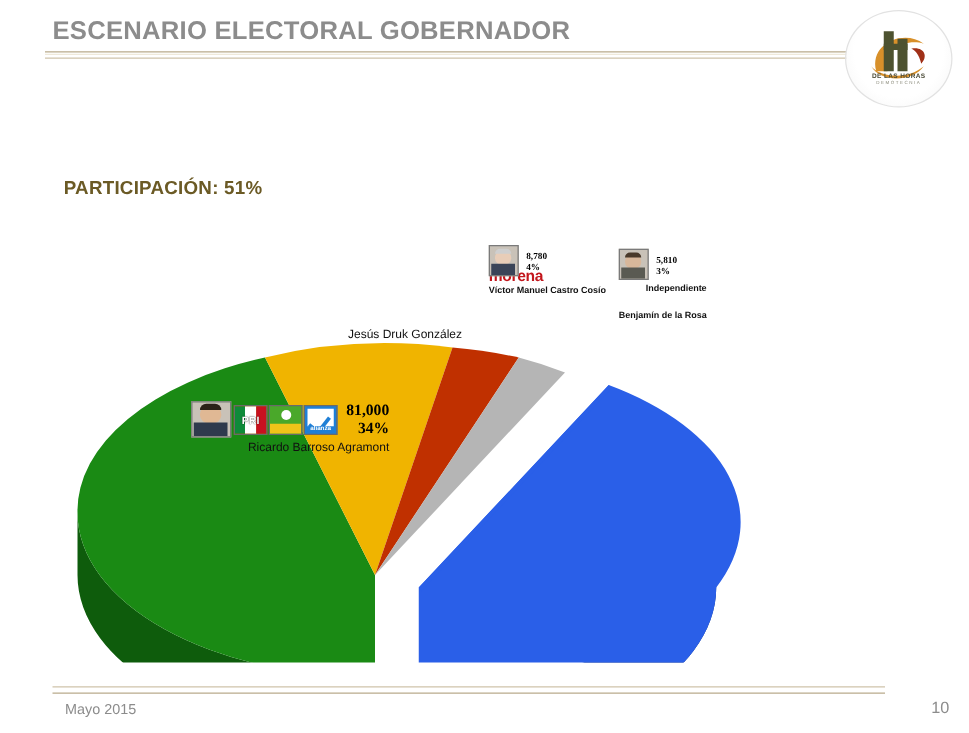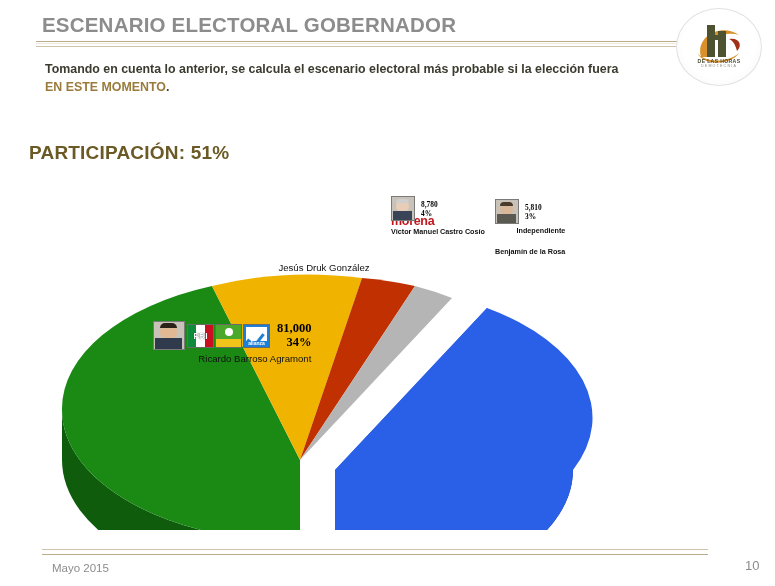--- a/index.html
+++ b/index.html
@@ -47,22 +47,22 @@
   }
 
   
   .intro{
     position:absolute;left:45px;top:60px;width:620px;
     font-size:12.4px;font-weight:bold;color:#3b3b2f;line-height:18px;
   }
   .intro .hi{color:#9a7b3c;}
 
   .participacion{
-    position:absolute;left:29px;top:142px;
-    font-size:19px;font-weight:bold;color:#6b5a25;
+    position:absolute;left:51px;top:142px;
+    font-size:15px;font-weight:bold;color:#6b5a25;
     letter-spacing:.2px;
   }
 
   
   .chart{position:absolute;left:0;top:170px;width:775px;height:360px;}
   .chart svg{display:block;}
 
   
   .callout{position:absolute;}
   .row{display:flex;align-items:center;gap:2px;}
@@ -198,24 +198,20 @@
       <path d="M52 30 C62 28, 66 36, 60 42 C58 34, 55 31, 52 30 Z" fill="#a03018"></path>
       <rect x="30" y="16" width="8" height="32" fill="#4d5230"></rect>
       <rect x="41" y="22" width="8" height="26" fill="#4d5230"></rect>
       <rect x="30" y="26" width="19" height="5" fill="#4d5230"></rect>
       <path d="M20 44 C26 52, 48 56, 62 44 C54 56, 28 58, 20 44 Z" fill="#d8902a"></path>
     </svg>
     <div class="logo-txt1">DE LAS HORAS</div>
     <div class="logo-txt2">DEMOTECNIA</div>
   </div>
 
-  <div class="intro">
-    <span>Tomando en cuenta lo anterior, se calcula el escenario electoral más probable si la elección fuera</span><br>
-    <span class="hi">EN ESTE MOMENTO</span><span>.</span>
-  </div>
 
   <div class="participacion">PARTICIPACIÓN: 51%</div>
 
   <div class="chart">
     <svg width="775" height="360" viewBox="0 0 775 360">
       <defs>
         <clipPath id="clipAll">
             <rect x="0" y="0" width="775" height="360"></rect>
           </clipPath>
       </defs>

